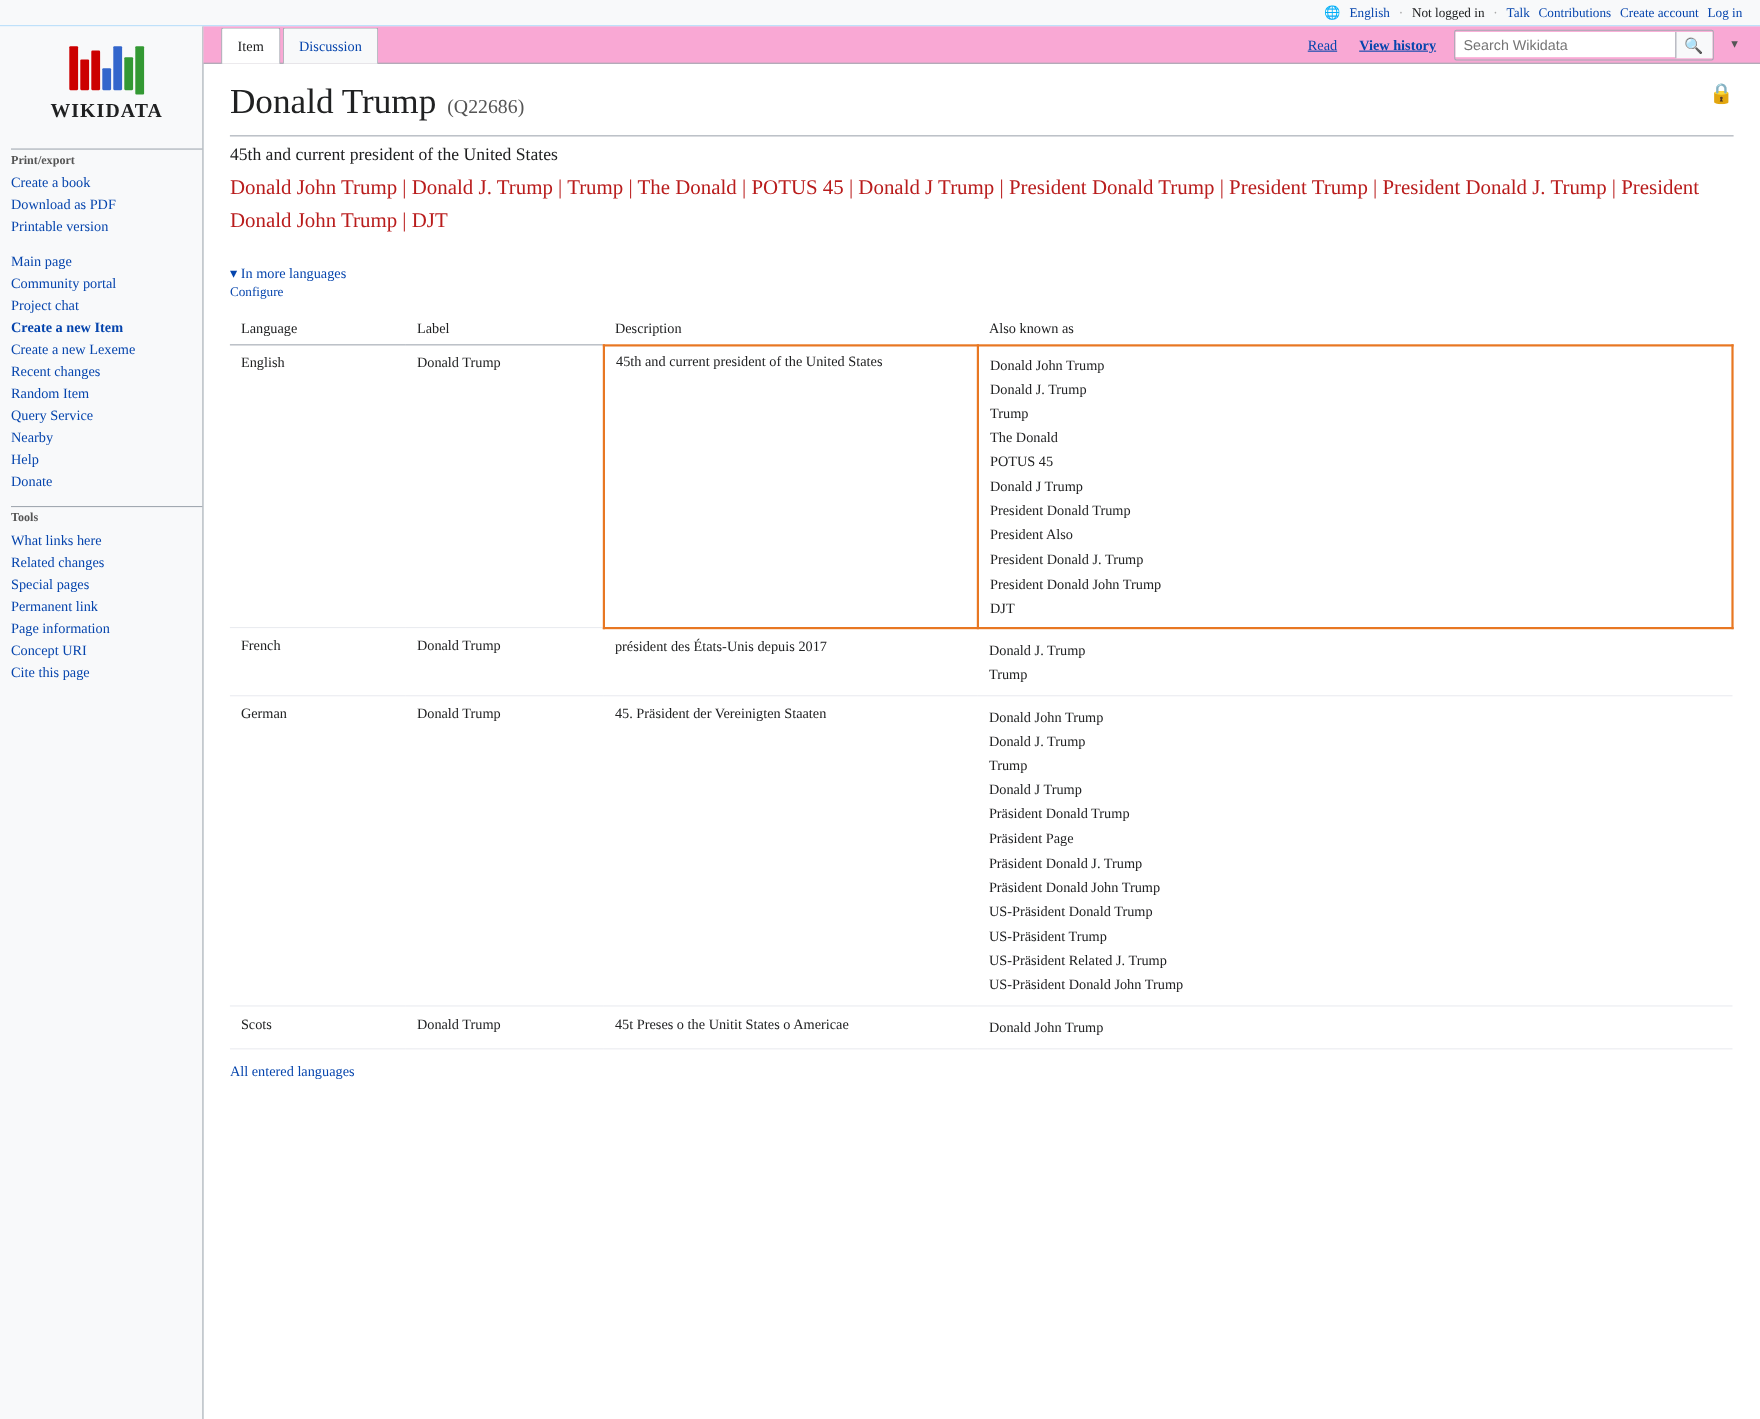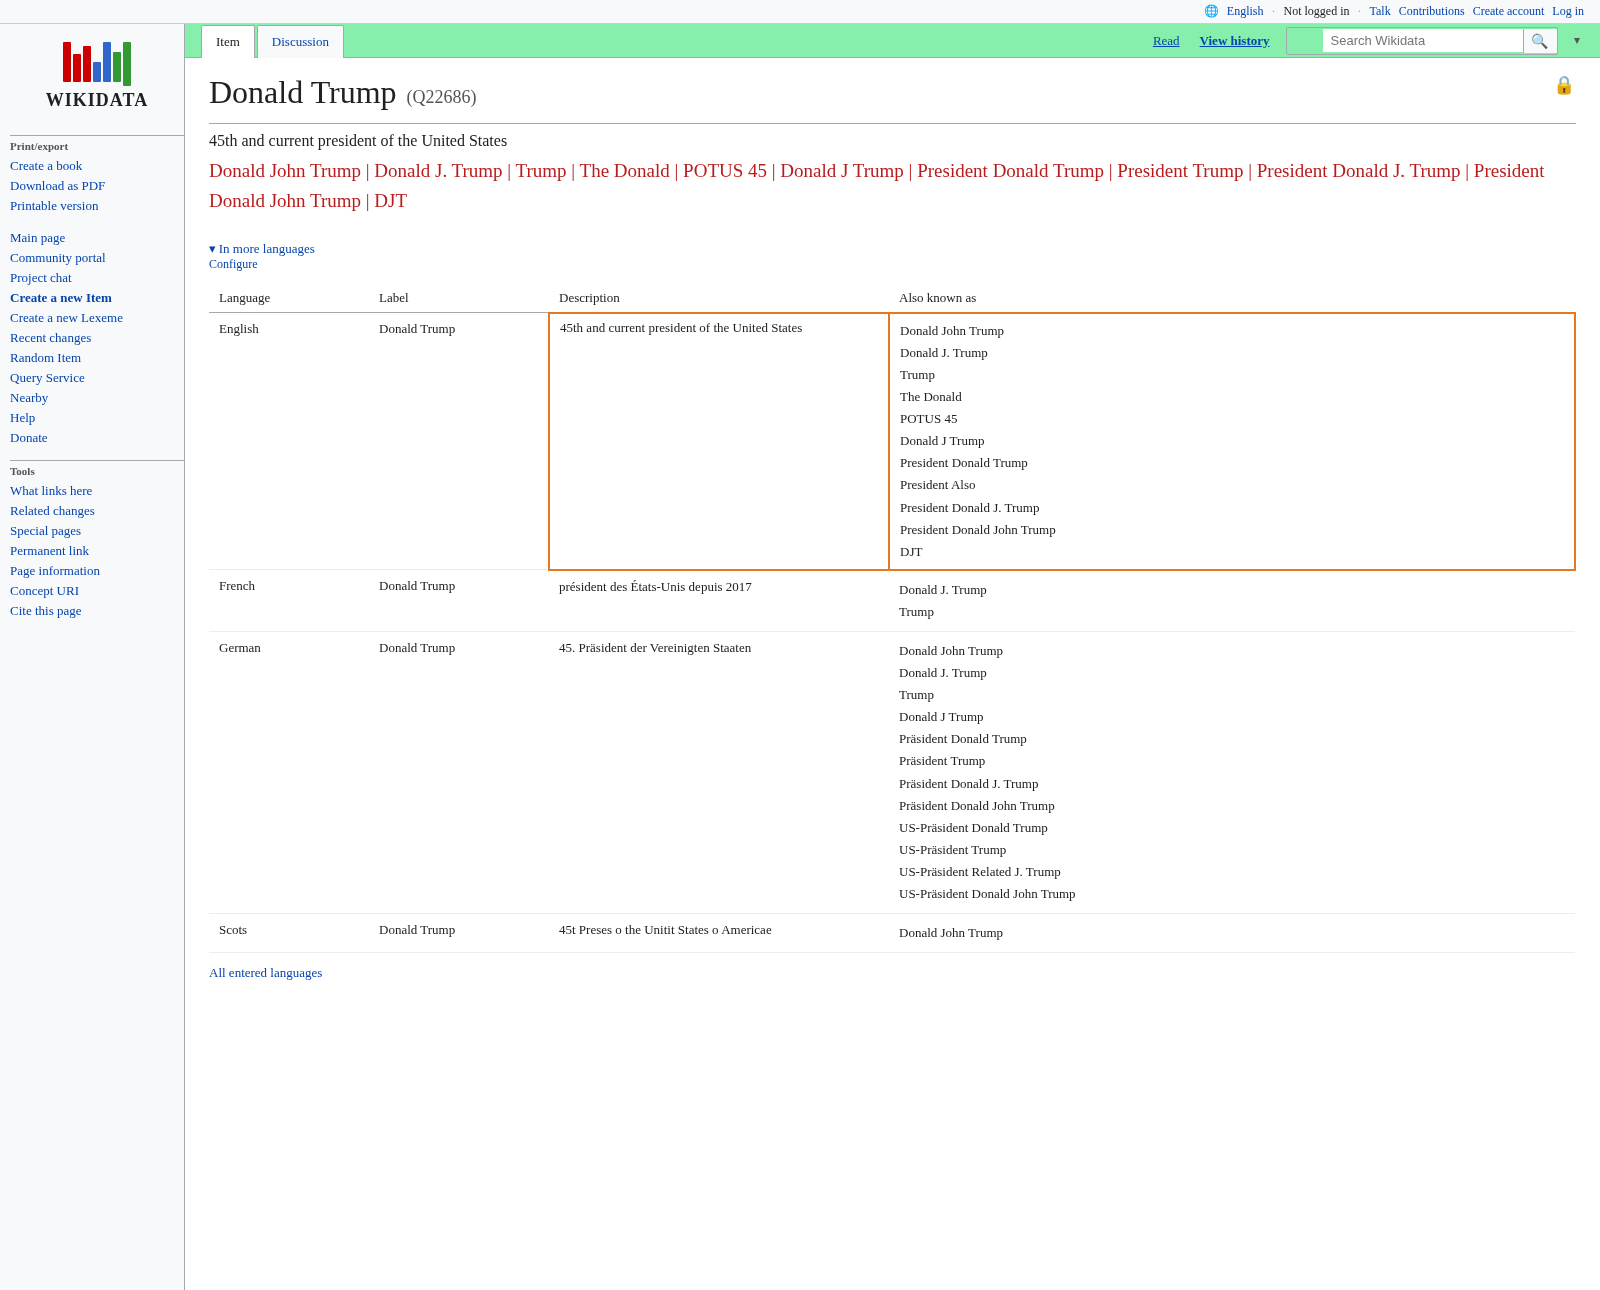--- a/index.html
+++ b/index.html
@@ -78,21 +78,21 @@
     #content {
       flex: 1;
       padding: 0;
     }
 
     
     #tab-bar {
       display: flex;
       align-items: stretch;
       border-bottom: 1px solid #a2a9b1;
-      background: #86efac;
+      background: #f9a8d4;
       padding: 0 16px;
       justify-content: space-between;
     }
     .tabs-left { display: flex; align-items: flex-end; }
     .tab {
       padding: 8px 14px;
       font-size: 13px;
       cursor: pointer;
       border: 1px solid transparent;
       border-bottom: none;
@@ -129,21 +129,20 @@
       overflow: hidden;
       height: 28px;
     }
     .search-box input {
       border: none;
       outline: none;
       padding: 4px 8px;
       font-size: 13px;
       width: 200px;
       color: #555;
-      margin-left: 36px;
     }
     .search-box button {
       background: #f8f9fa;
       border: none;
       border-left: 1px solid #a2a9b1;
       padding: 4px 8px;
       cursor: pointer;
       font-size: 14px;
     }
     .dropdown-arrow {
@@ -386,21 +385,21 @@
             <tr>
               <td class="lang-col">German</td>
               <td class="label-col">Donald Trump</td>
               <td class="desc-col">45. Präsident der Vereinigten Staaten</td>
               <td class="aka-col">
                 <span class="aka-item">Donald John Trump</span>
                 <span class="aka-item">Donald J. Trump</span>
                 <span class="aka-item">Trump</span>
                 <span class="aka-item">Donald J Trump</span>
                 <span class="aka-item">Präsident Donald Trump</span>
-                <span class="aka-item">Präsident Trump</span>
+                <span class="aka-item">Präsident Page</span>
                 <span class="aka-item">Präsident Donald J. Trump</span>
                 <span class="aka-item">Präsident Donald John Trump</span>
                 <span class="aka-item">US-Präsident Donald Trump</span>
                 <span class="aka-item">US-Präsident Trump</span>
                 <span class="aka-item">US-Präsident Related J. Trump</span>
                 <span class="aka-item">US-Präsident Donald John Trump</span>
               </td>
             </tr>
             <tr>
               <td class="lang-col">Scots</td>

